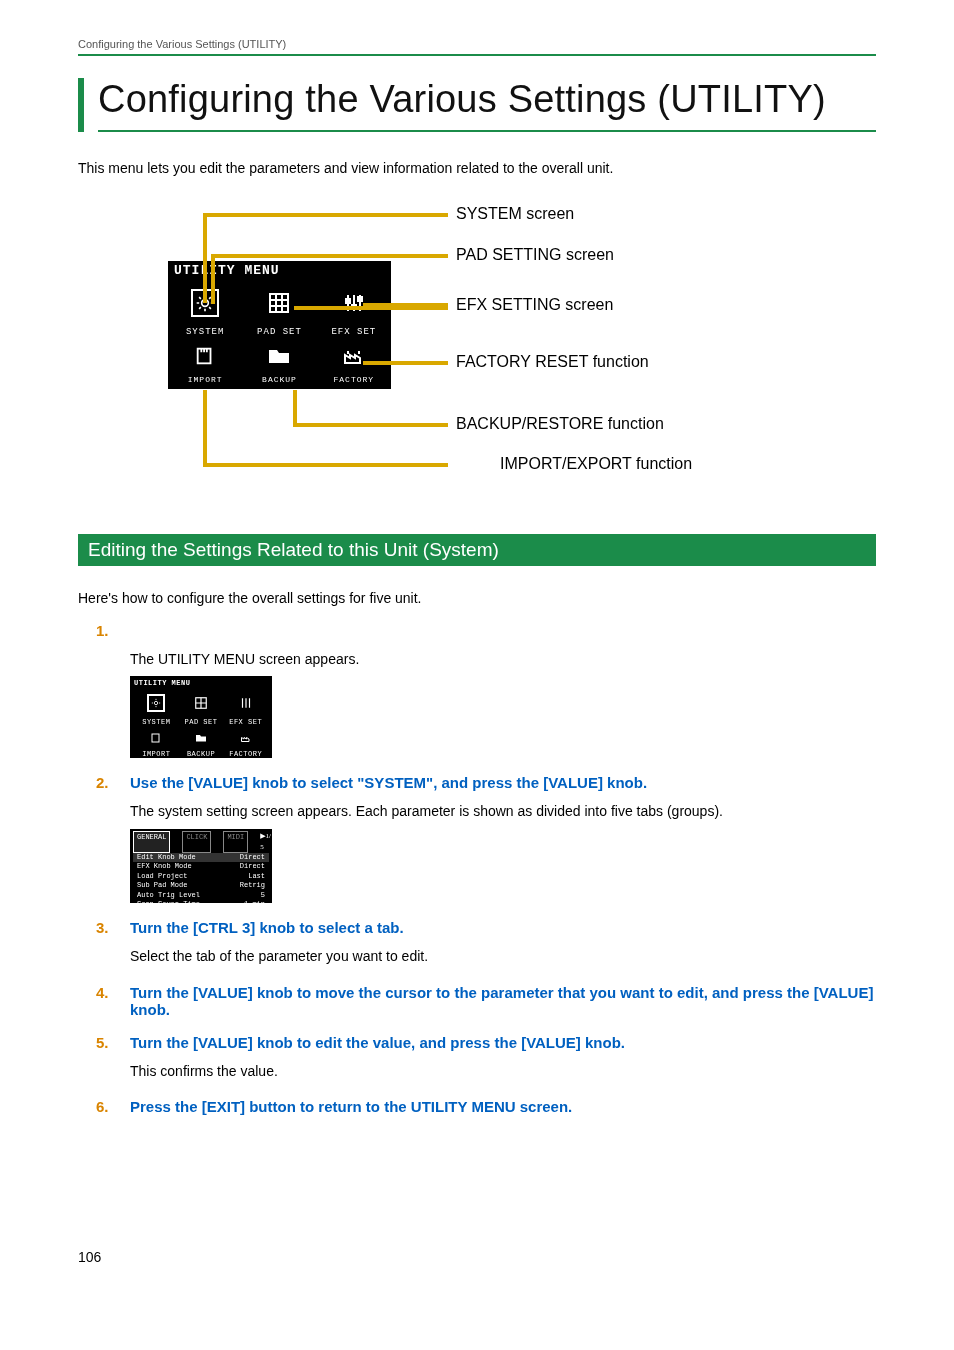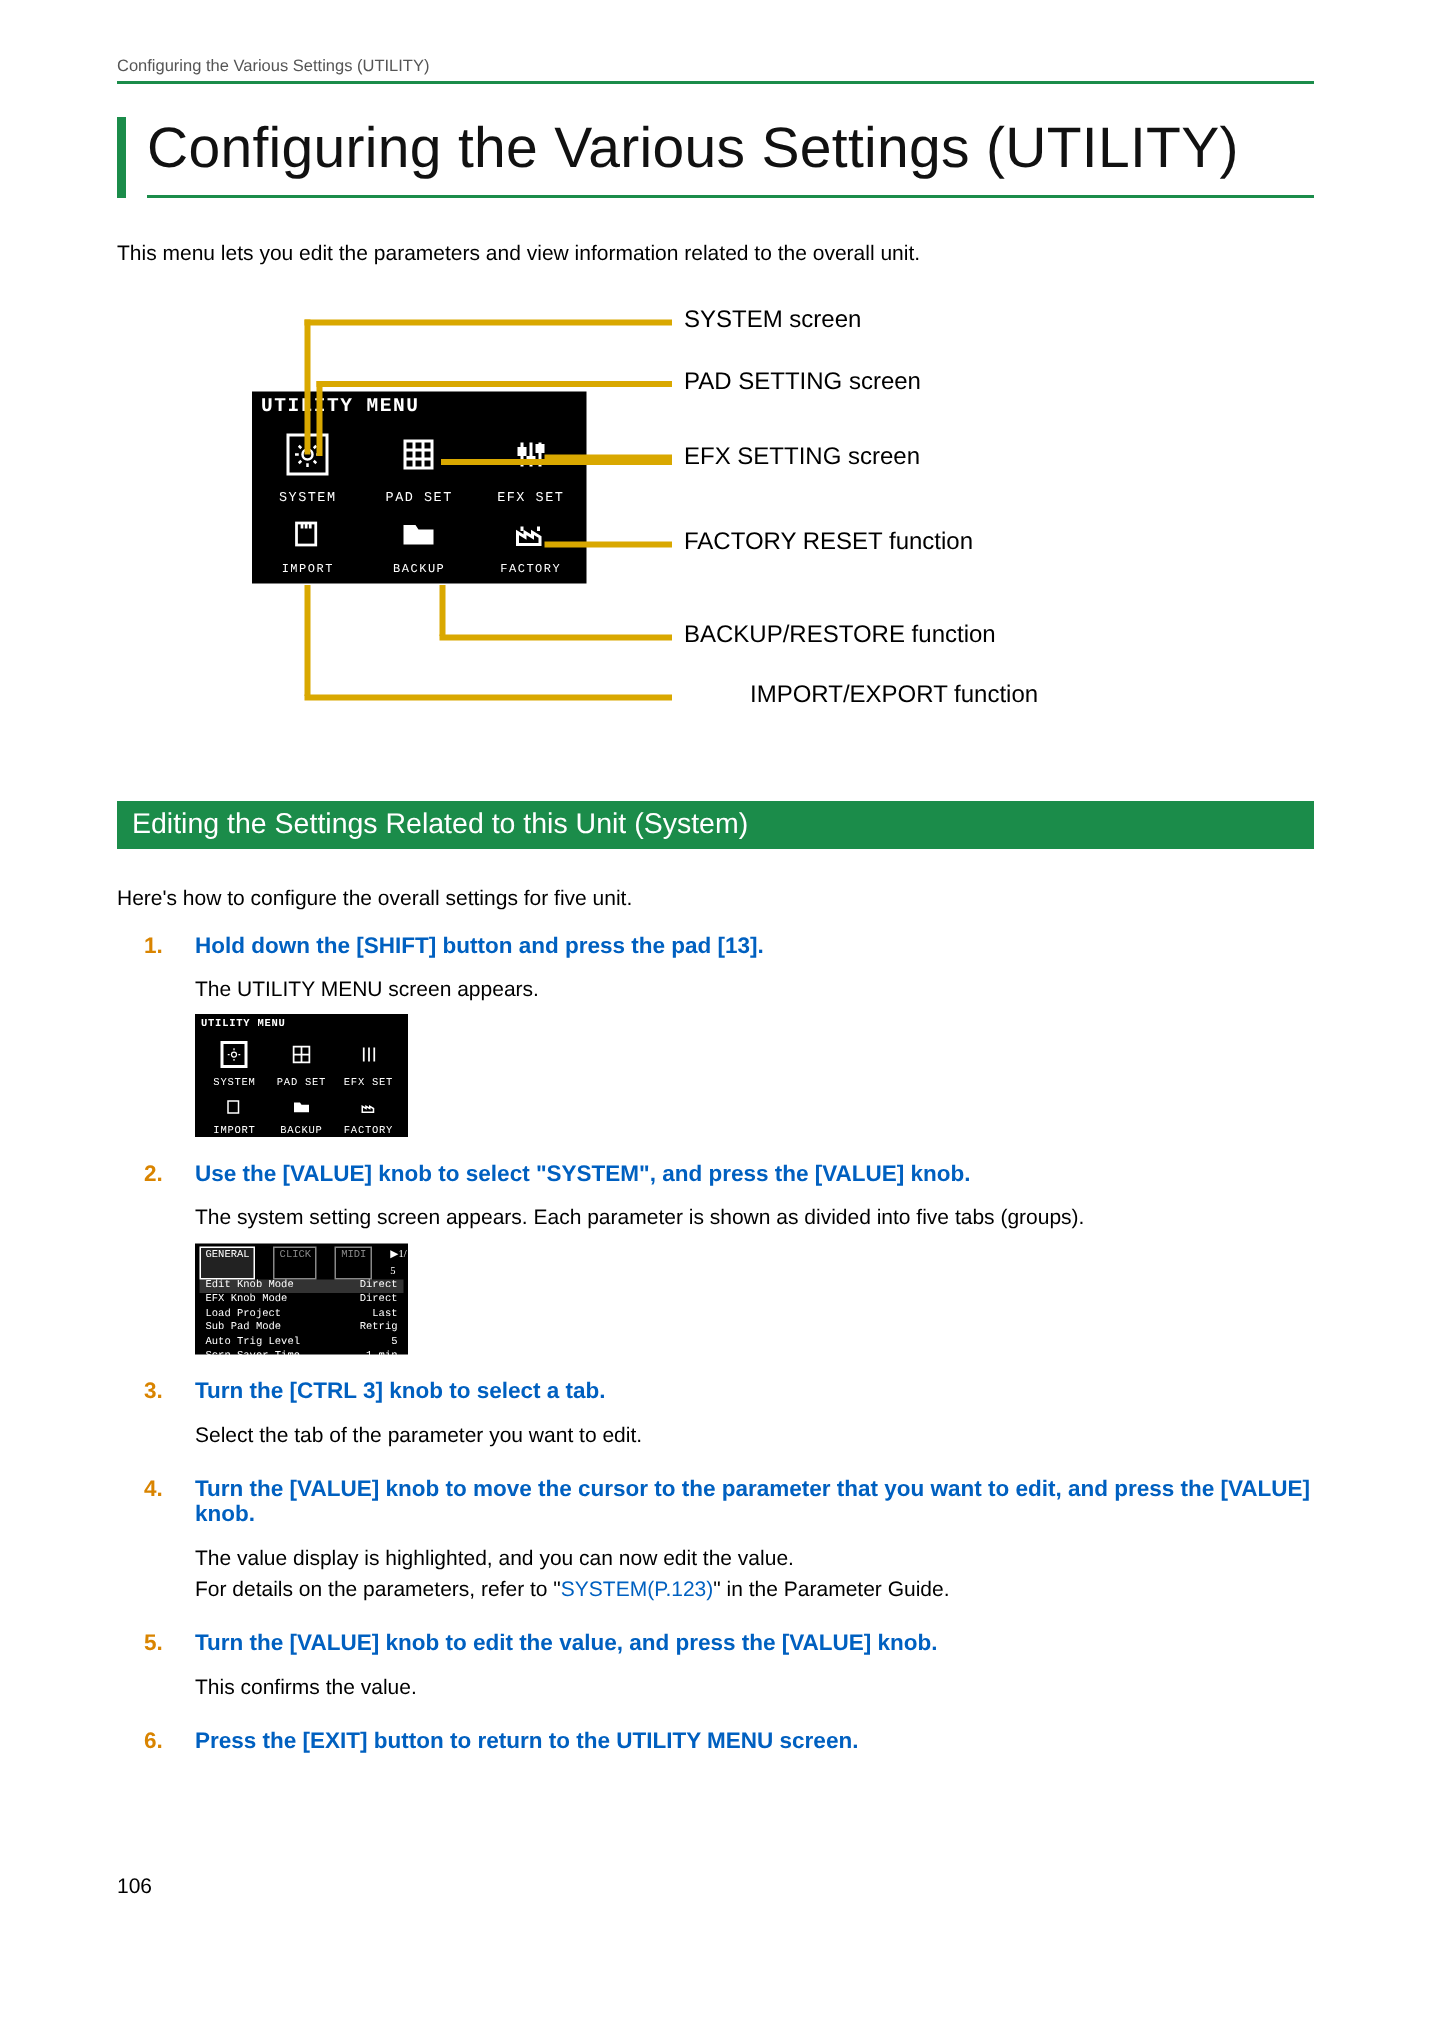--- a/index.html
+++ b/index.html
@@ -232,21 +232,20 @@
   <div class="callout" style="left:318px; top:217px;">BACKUP/RESTORE function</div>
   <div class="callout" style="left:318px; top:257px;margin-left:44px;">IMPORT/EXPORT function</div>
 </div>
 
 <div class="section-bar">Editing the Settings Related to this Unit (System)</div>
 <p class="section-intro">Here's how to configure the overall settings for five unit.</p>
 
 <div class="step">
   <div class="step-head">
     <span class="step-num">1.</span>
-    <span class="step-title">Hold down the [SHIFT] button and press the pad [13].</span>
   </div>
   <div class="step-body">
     <span>The UTILITY MENU screen appears.</span>
     <div class="screenshot1">
       <div style="font-weight:bold;">UTILITY MENU</div>
       <div class="grid2">
         <div class="lcd-icon lcd-sel" style="width:18px;height:18px;">
             <svg width="14" height="14" viewBox="0 0 24 24">
               <circle cx="12" cy="12" r="4"></circle>
               <path d="M12 2v3M12 19v3M2 12h3M19 12h3"></path>
@@ -337,26 +336,20 @@
     <span class="step-title">Turn the [CTRL 3] knob to select a tab.</span>
   </div>
   <div class="step-body"><span>Select the tab of the parameter you want to edit.</span></div>
 </div>
 
 <div class="step">
   <div class="step-head">
     <span class="step-num">4.</span>
     <span class="step-title">Turn the [VALUE] knob to move the cursor to the parameter that you want to edit, and press the [VALUE] knob.</span>
   </div>
-  <div class="step-body">
-    <div>The value display is highlighted, and you can now edit the value.</div>
-    <div>
-      <span>For details on the parameters, refer to "</span><span class="xref">SYSTEM(P.123)</span><span>" in the Parameter Guide.</span>
-    </div>
-  </div>
 </div>
 
 <div class="step">
   <div class="step-head">
     <span class="step-num">5.</span>
     <span class="step-title">Turn the [VALUE] knob to edit the value, and press the [VALUE] knob.</span>
   </div>
   <div class="step-body"><span>This confirms the value.</span></div>
 </div>
 

